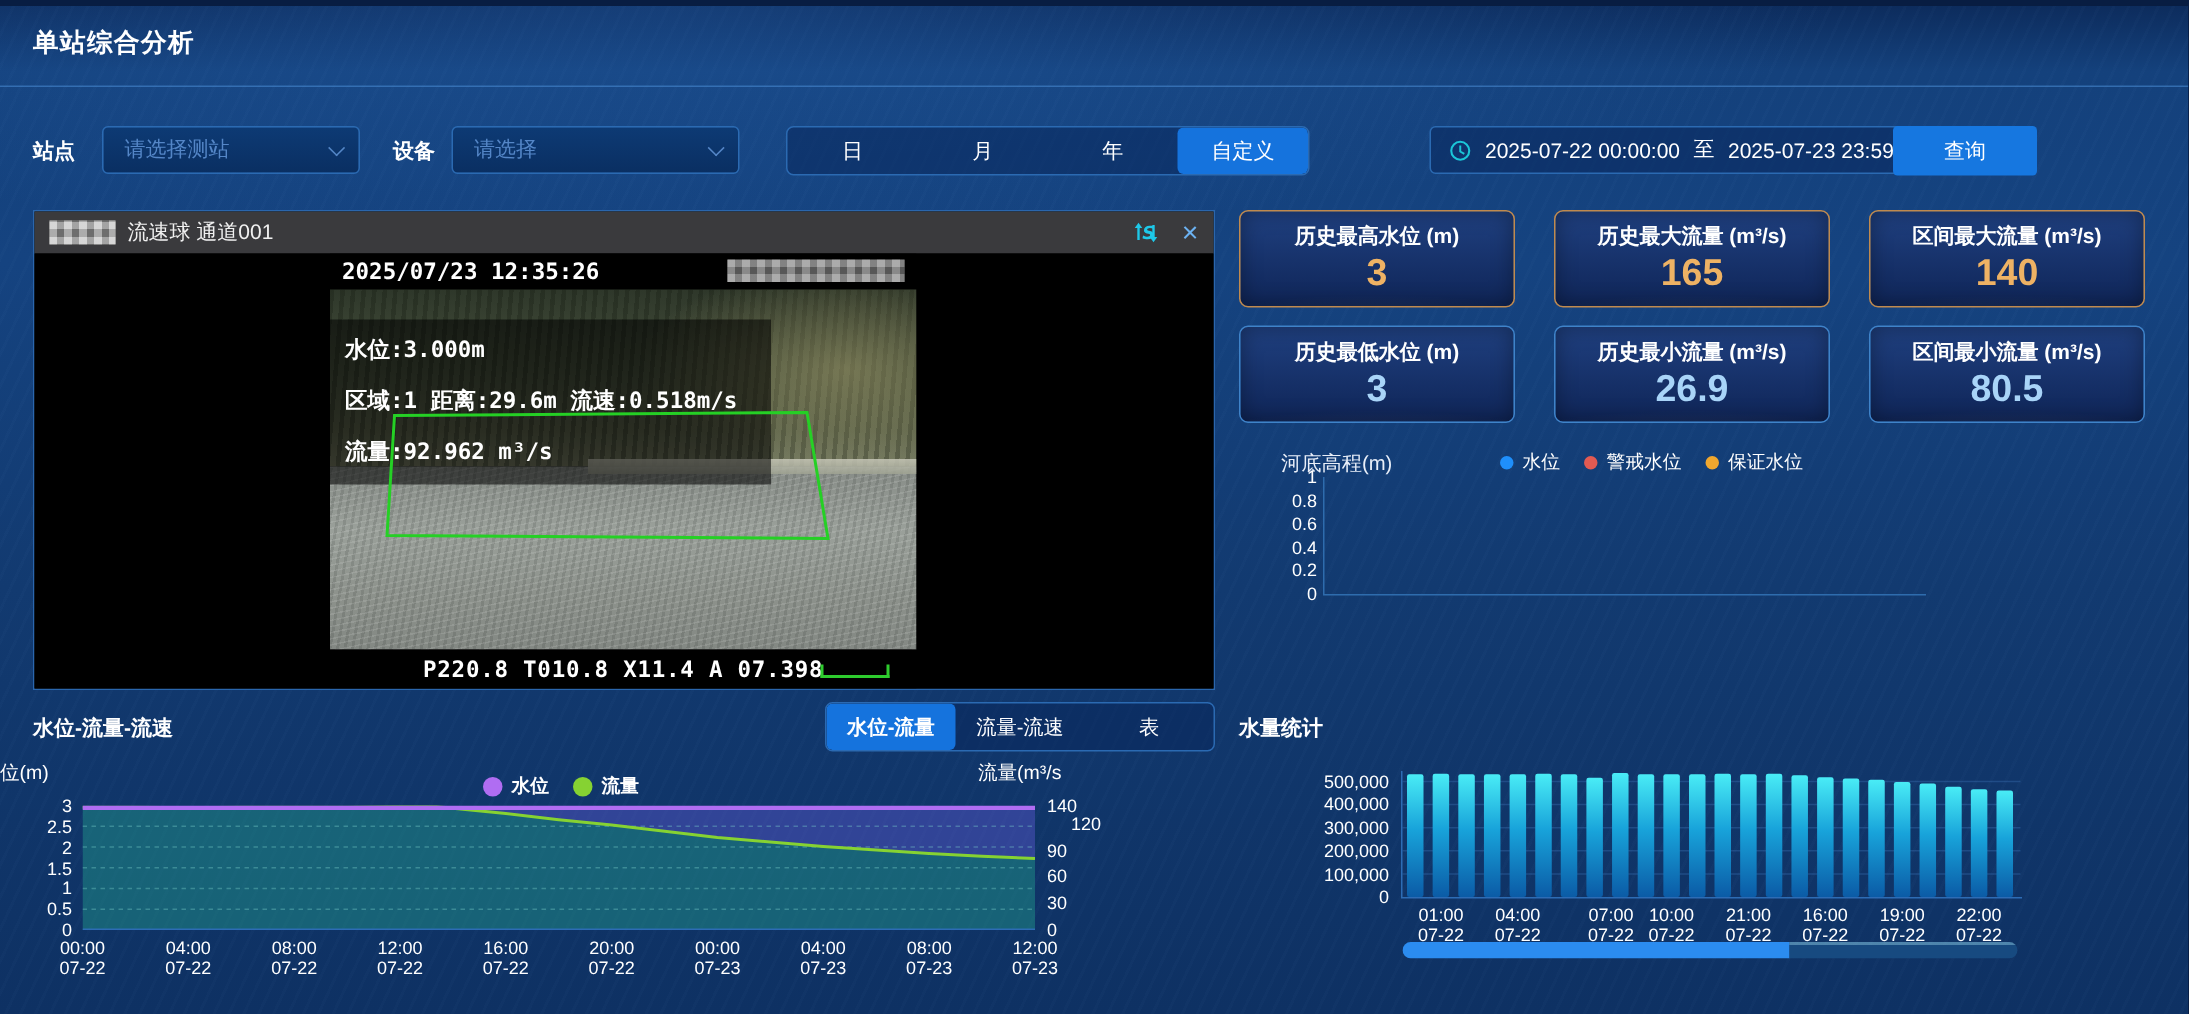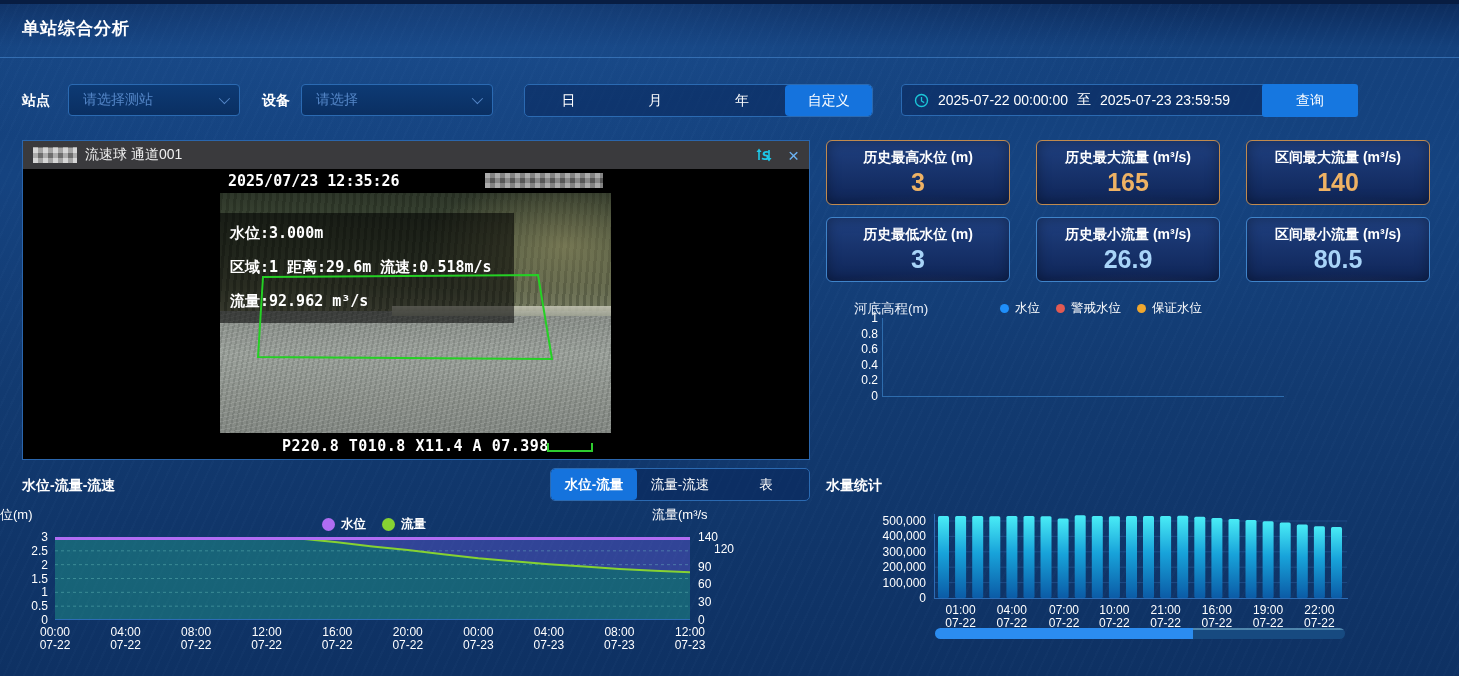--- a/index.html
+++ b/index.html
@@ -28,21 +28,21 @@
   .select.station{ left:68px; width:172px;justify-content:space-between; } .select.device{ left:301px; width:192px;gap:44px; }
   .select .ph{ color:#5486c7; flex:1; }
   .chev{ width:8px; height:8px; border-right:1.5px solid #5486c7; border-bottom:1.5px solid #5486c7; transform:rotate(45deg) translateY(-2px); }
   .seg{
     position:absolute; left:524px; top:0; width:349px; height:33px; display:flex;
     border:1px solid #2b6ab2; border-radius:5px; background:rgba(9,40,92,.55); overflow:hidden;
   }
   .seg-btn{ flex:1; border:0; background:transparent; color:#fff; font-size:14px; cursor:pointer; font-family:inherit; }
   .seg-btn.active{ background:#1573dd; border-radius:4px; }
   .datebox{
-    position:absolute; left:901px; top:0; width:398px; height:32px; border:1px solid #2b6ab2; border-radius:4px;
+    position:absolute; left:953px; top:0; width:398px; height:32px; border:1px solid #2b6ab2; border-radius:4px;
     background:rgba(9,40,92,.55); display:flex; align-items:center; gap:9px; padding:0 12px; cursor:pointer;text-align:center;
   }
   .datebox .dt{ font-size:14px; }
   .query-btn{
     position:absolute; left:1262px; top:0; width:96px; height:33px; border:0; border-radius:3px;
     background:#1677e0; color:#fff; font-size:14px; cursor:pointer; font-family:inherit;
   }
 
   
   .video-panel{ position:absolute; left:22px; top:140px; width:788px; height:320px; border:1px solid #2a66ad; background:#000; }
@@ -415,21 +415,21 @@
       </svg>
     <div class="vol-xlabs" id="vol-xlabs">
         <div class="xlab" style="left: -2.375px; top: 0px;">
           <div class="">01:00</div>
           <div class="">07-22</div>
         </div>
         <div class="xlab" style="left: 48.875px; top: 0px;">
           <div class="">04:00</div>
           <div class="">07-22</div>
         </div>
-        <div class="xlab" style="left: 101px; top: 0px;">
+        <div class="xlab" style="left: 111px; top: 0px;">
           <div class="">07:00</div>
           <div class="">07-22</div>
         </div>
         <div class="xlab" style="left: 151.375px; top: 0px;">
           <div class="">10:00</div>
           <div class="">07-22</div>
         </div>
         <div class="xlab" style="left: 202.625px; top: 0px;">
           <div class="">21:00</div>
           <div class="">07-22</div>

